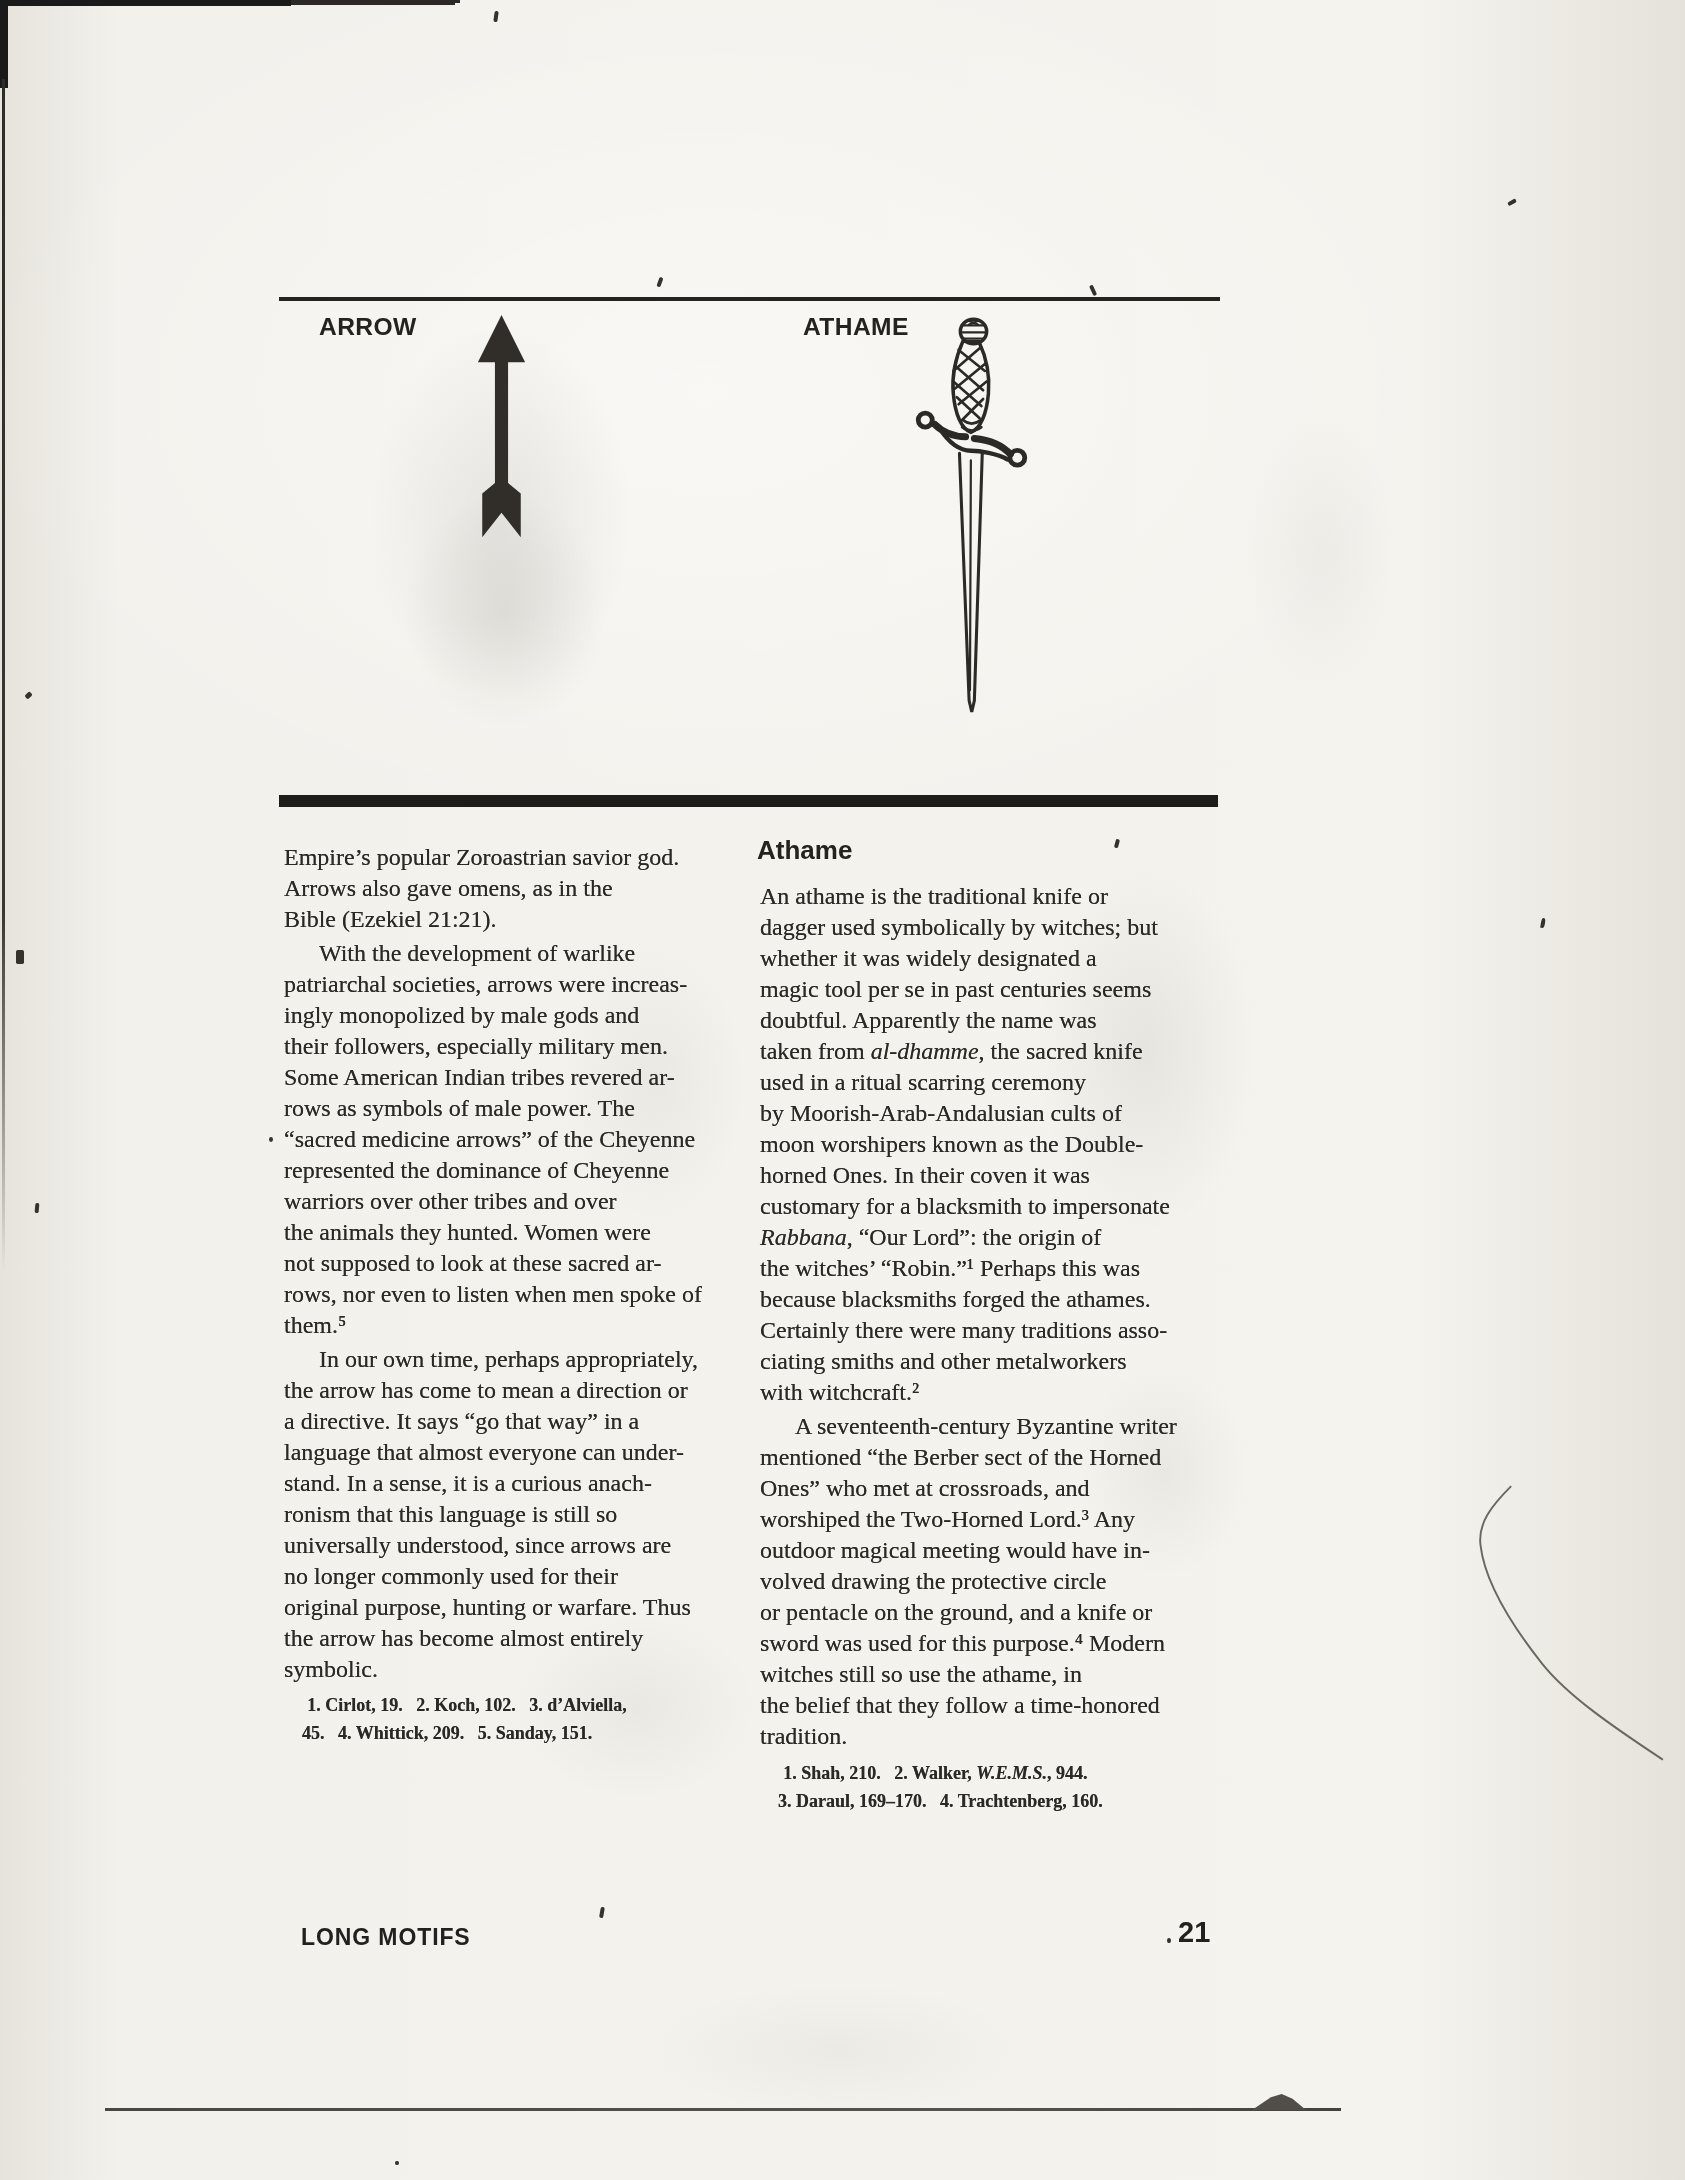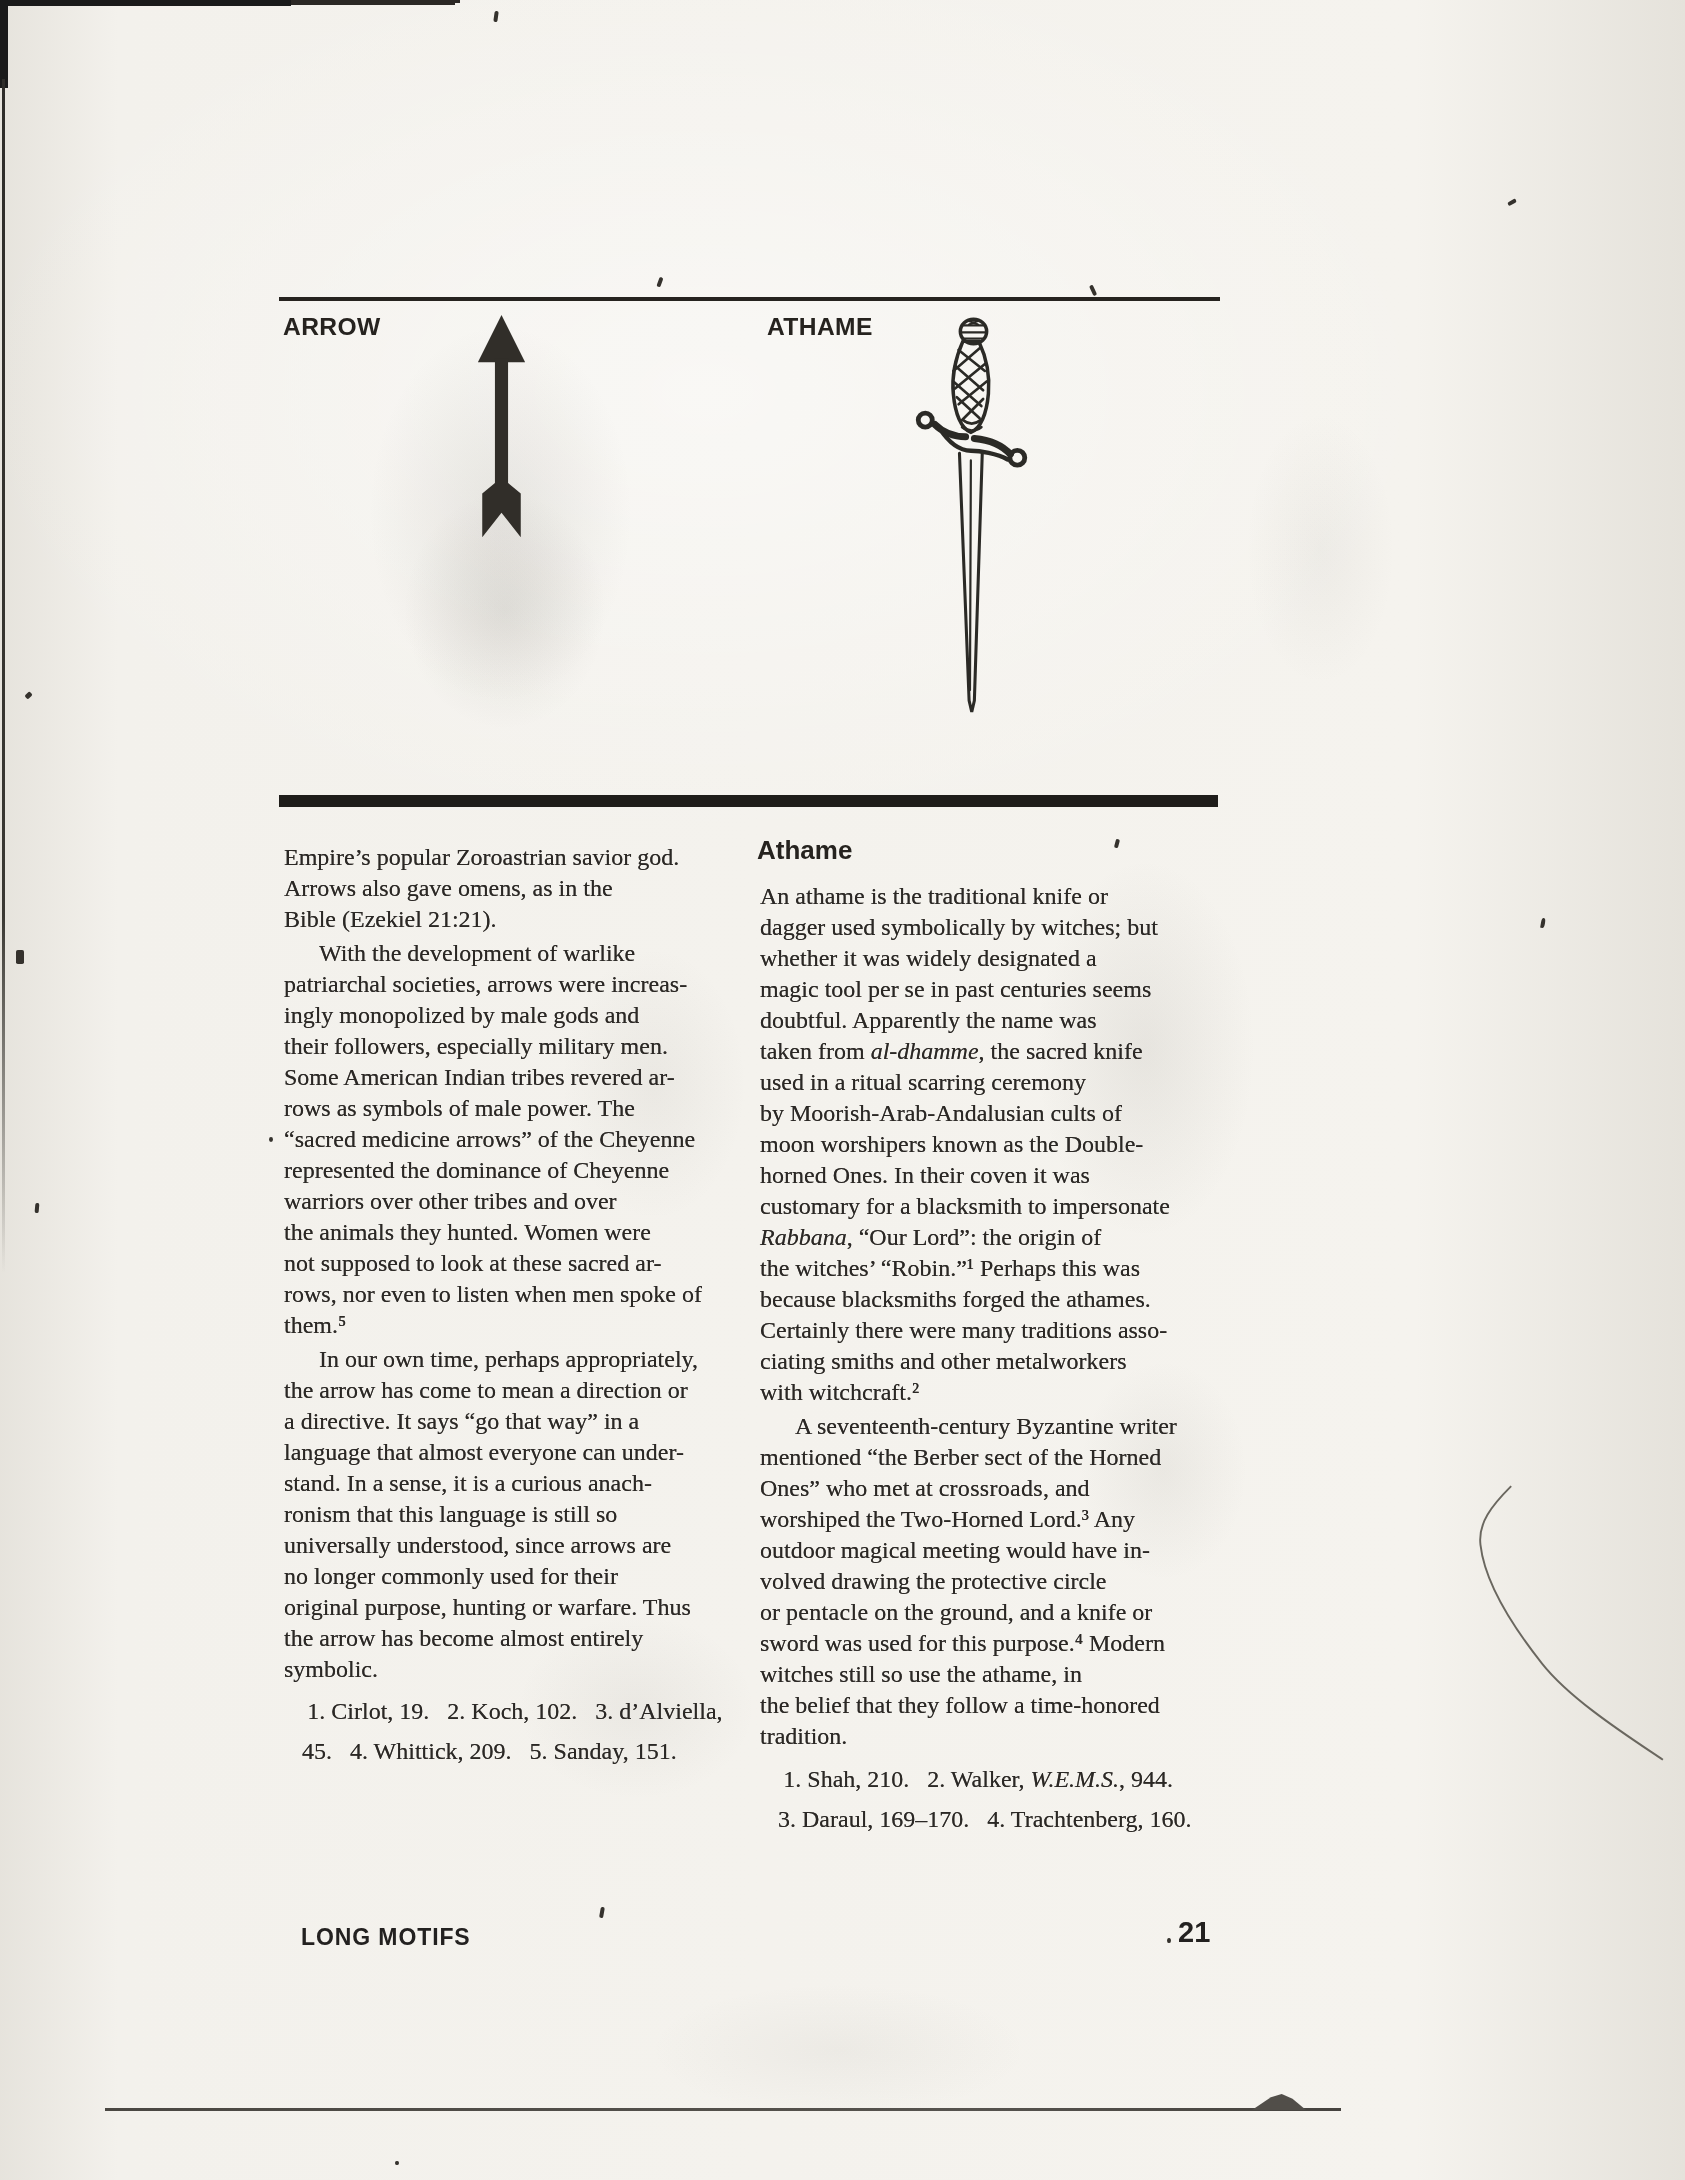--- a/index.html
+++ b/index.html
@@ -12,34 +12,34 @@
     font-family:"Liberation Serif","DejaVu Serif",serif;color:#2b2825;
   }
   
   .rule{position:absolute;background:#26231f;}
   #rule-top{left:279px;top:297px;width:941px;height:3.5px;}
   #divider-thick{left:279px;top:795px;width:939px;height:12.3px;background:#1f1d1a;}
   #fn-rule-left{left:279px;top:1750px;width:460px;height:2.6px;background:#2b2825;}
   #fn-rule-right{left:755px;top:1823px;width:455px;height:2.6px;background:#2b2825;}
   
   .entry-header{position:absolute;font-family:"Liberation Sans","DejaVu Sans",sans-serif;
-    font-weight:bold;font-size:24.6px;letter-spacing:0.4px;color:#26231f;}
+    font-weight:bold;font-size:24.6px;letter-spacing:0.4px;color:#26231f;margin-left:36px;}
   #arrow-header{left:283px;top:313px;}
   #athame-header{left:767px;top:313px;}
   
   .body-par{position:static;margin:3px;white-space:pre;font-size:24px;line-height:31px;
     text-shadow:0 0 0.4px rgba(43,40,37,0.75);}
   .ind{text-indent:35px;}
   .col{position:absolute;}
   #col-left{left:281px;top:839px;width:492px;}
   #col-right{left:757px;top:878px;width:483px;}
   #athame-heading{position:absolute;left:757px;top:835px;font-family:"Liberation Sans","DejaVu Sans",sans-serif;
     font-weight:bold;font-size:26px;color:#26231f;}
-  .footnote{position:absolute;font-size:24px;line-height:40px;white-space:pre;
-    padding-left:21px;text-indent:5.3px;text-shadow:0 0 0.4px rgba(43,40,37,0.7);}
+  .footnote{position:absolute;font-size:18px;line-height:28px;white-space:pre;
+    padding-left:21px;text-indent:5.3px;text-shadow:0 0 0.4px rgba(43,40,37,0.7);font-weight:bold;}
   #fn-left{left:281px;top:1691px;width:474px;}
   #fn-right{left:757px;top:1759px;width:474px;}
   .seg-i{font-style:italic;}
   .seg-b{font-weight:normal;letter-spacing:0.3px;}
   
   #footer-title{position:absolute;left:281px;top:1924px;font-family:"Liberation Sans","DejaVu Sans",sans-serif;
     font-weight:bold;font-size:23px;letter-spacing:0.9px;color:#232120;margin-left:20px;}
   #page-number{position:absolute;left:1178px;top:1916px;font-family:"Liberation Sans","DejaVu Sans",sans-serif;
     font-weight:bold;font-size:29px;color:#232120;}
   

